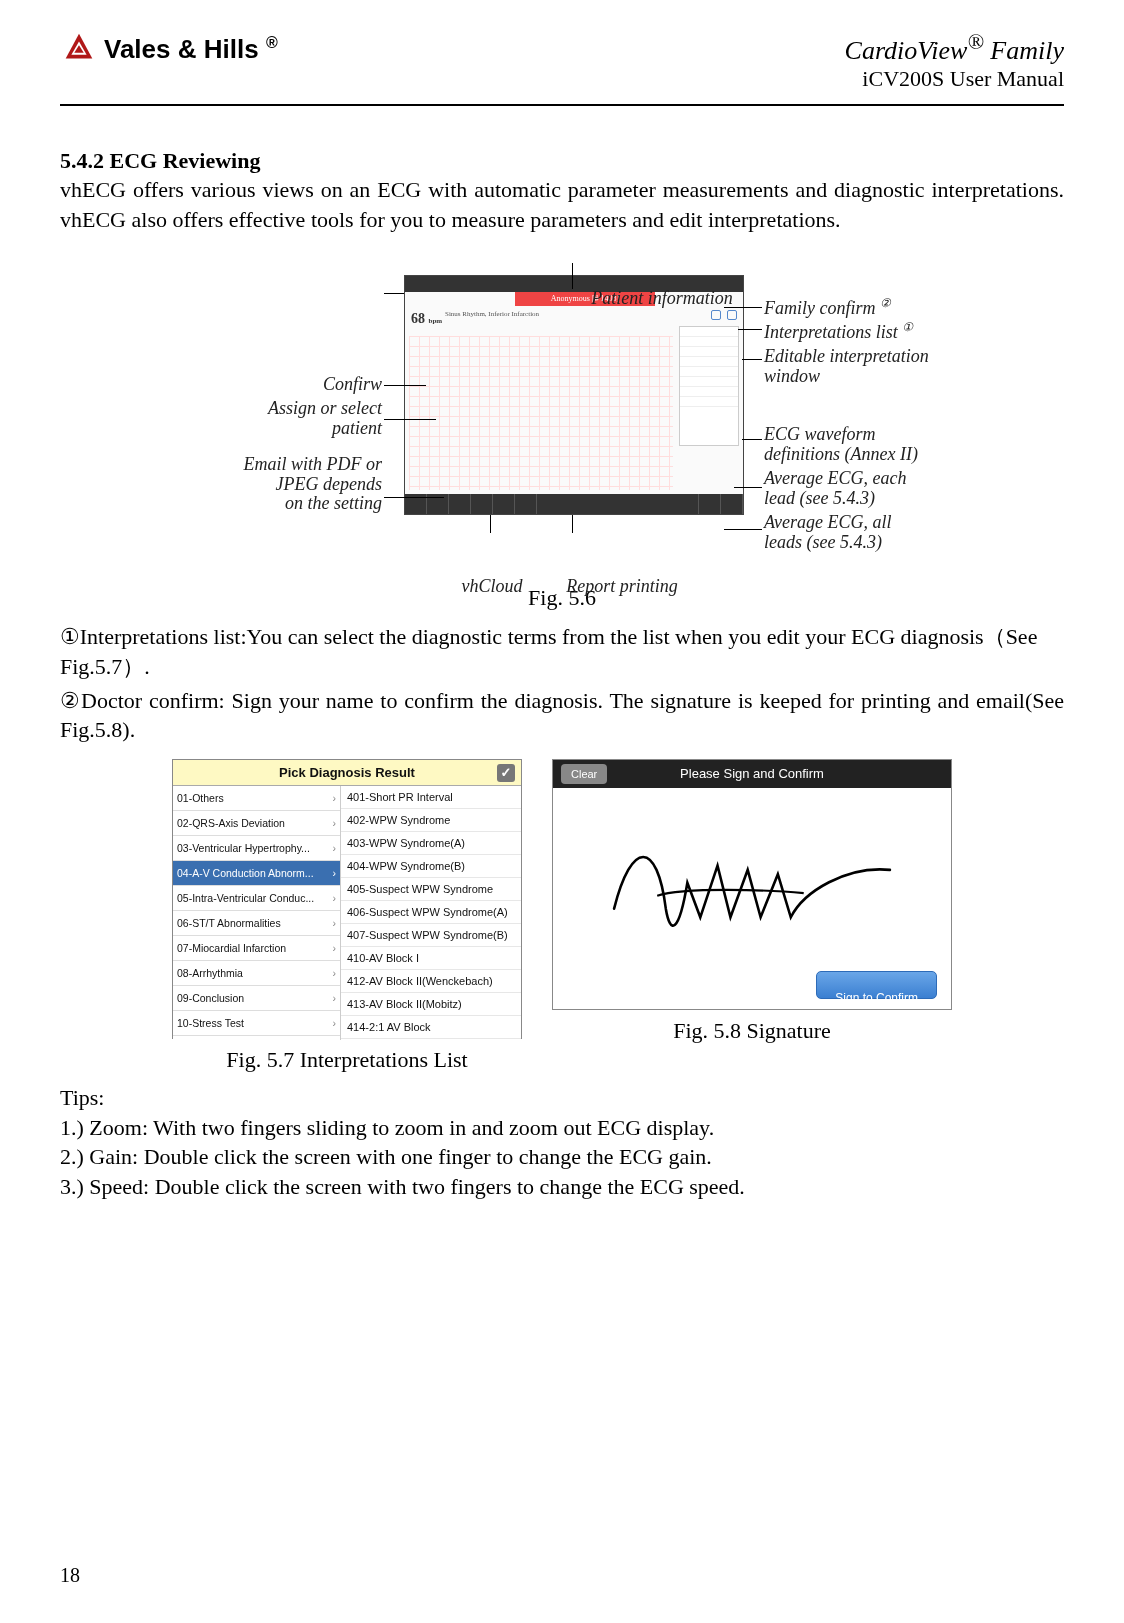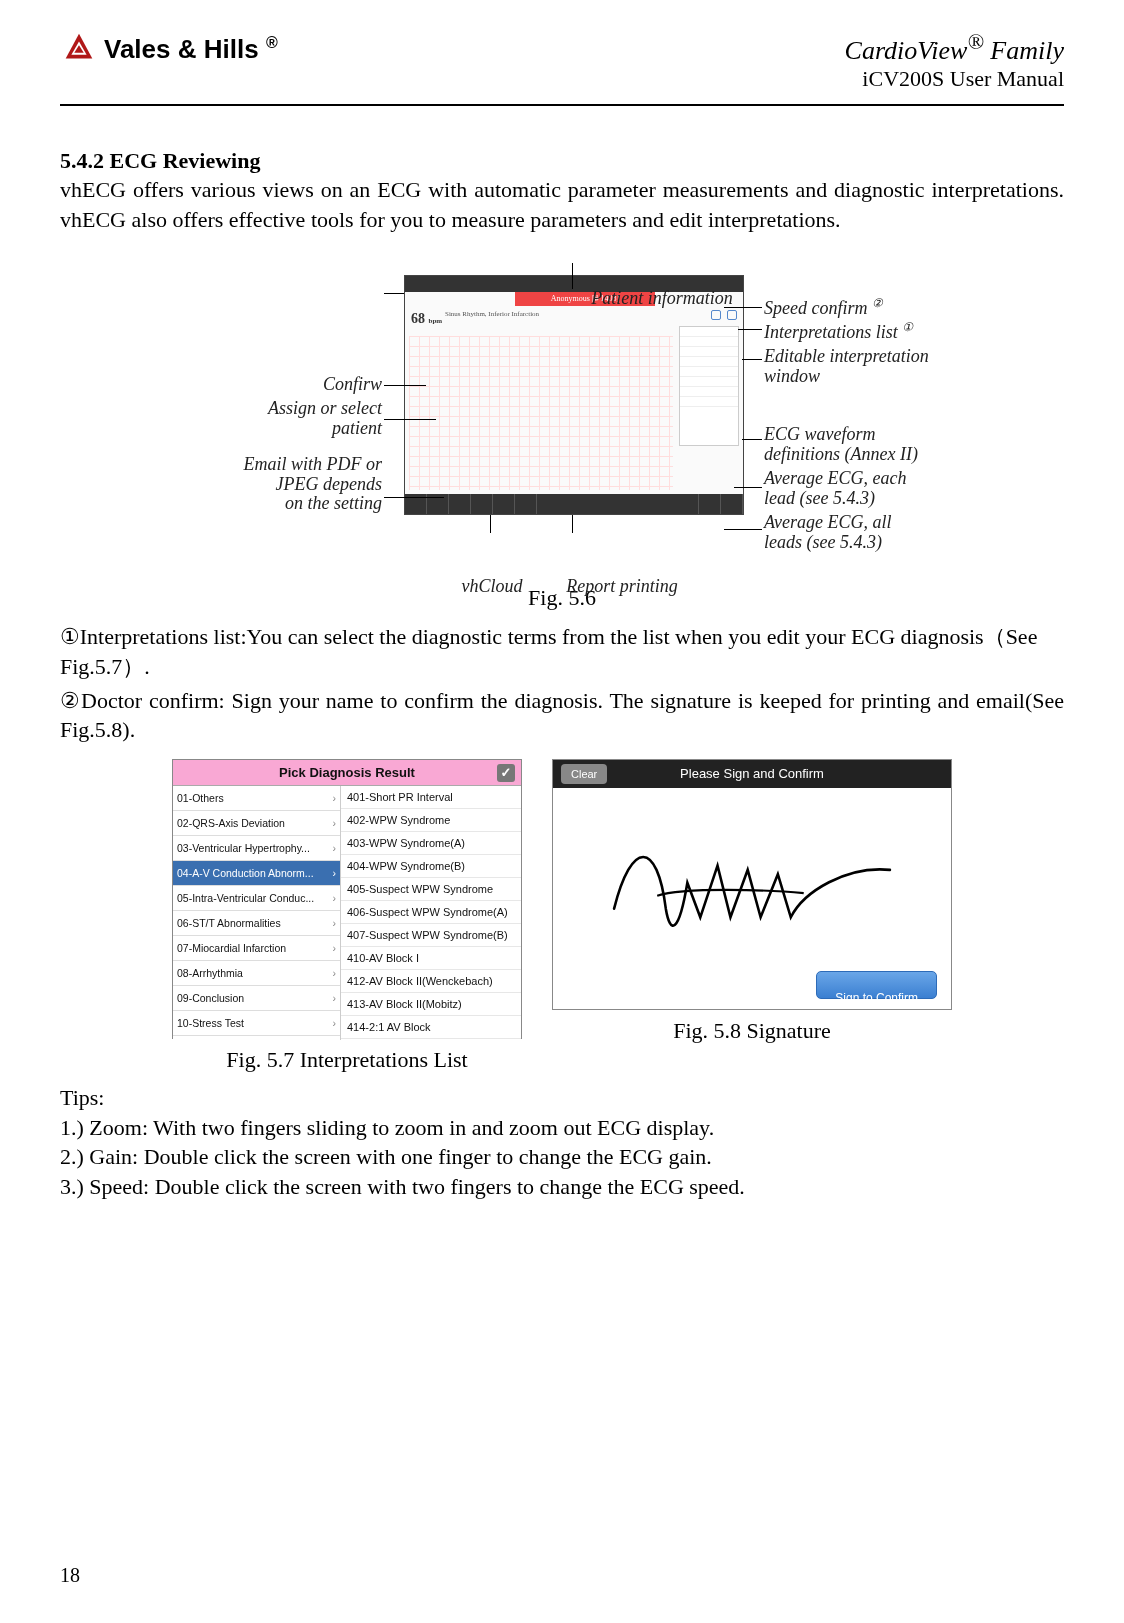--- a/index.html
+++ b/index.html
@@ -66,21 +66,21 @@
   .fig-caption { font-family: "Times New Roman", serif; font-size: 22px; text-align: center; margin-top: 6px; }
   .circled { font-family: Arial, sans-serif; }
   .fig-row { display: flex; justify-content: center; gap: 30px; margin-top: 14px; }
   .fig57, .fig58 { display:flex; flex-direction:column; align-items:center; }
   .fig57-box {
     width: 350px; height: 280px; border: 1px solid #888; background: #f4f4f4;
     position: relative; font-family: Arial, sans-serif; font-size: 12px; color:#111;
     display:flex;
   }
   .fig57-header {
-    position:absolute; top:0; left:0; right:0; height:26px; background:#f9a8d4; border-bottom:1px solid #aaa;
+    position:absolute; top:0; left:0; right:0; height:26px; background:#fef9c3; border-bottom:1px solid #aaa;
     text-align:center; line-height:26px; font-size:13px; font-weight:bold;
     display:flex; align-items:center; justify-content:center;
   }
   .fig57-check { position:absolute; right:6px; top:4px; width:18px; height:18px; background:#777; color:#fff; text-align:center; line-height:18px; border-radius:3px; font-size:13px; }
   .fig57-left {
     width: 168px; margin-top:26px; height:254px; background:#fff; overflow:hidden; border-right:1px solid #ccc;
   }
   .fig57-left .cat {
     height:25px; line-height:25px; padding:0 4px; border-bottom:1px solid #ddd; font-size:10.5px;
     white-space:nowrap; overflow:hidden; text-overflow:ellipsis; position:relative; background:#fff;
@@ -199,21 +199,21 @@
       <div class="line lineH" style="left:232px; top:172px; width:52px;"></div>
 
       <div class="callout left" style="left:30px; top:208px; width:200px;"><span style="white-space:pre-line;">Email with PDF or
 JPEG depends
 on the setting</span></div>
       <div class="line lineH" style="left:232px; top:250px; width:60px;"></div>
 
       <div class="callout center" style="left:410px; top:-2px; width:200px;">Patient information</div>
       <div class="line lineV" style="left:420px; top:16px; height:26px;"></div>
 
-      <div class="callout right" style="left:612px; top:50px;"><span>Speed confirm</span> <span class="sup">②</span></div>
+      <div class="callout right" style="left:612px; top:50px;"><span>Family confirm</span> <span class="sup">②</span></div>
       <div class="line lineH" style="left:572px; top:60px; width:38px;"></div>
 
       <div class="callout right" style="left:612px; top:74px;"><span>Interpretations list</span> <span class="sup">①</span></div>
       <div class="line lineH" style="left:586px; top:82px; width:24px;"></div>
 
       <div class="callout right" style="left:612px; top:100px;"><span style="white-space:pre-line;">Editable interpretation
 window</span></div>
       <div class="line lineH" style="left:590px; top:112px; width:20px;"></div>
 
       <div class="callout right" style="left:612px; top:178px;"><span style="white-space:pre-line;">ECG waveform

